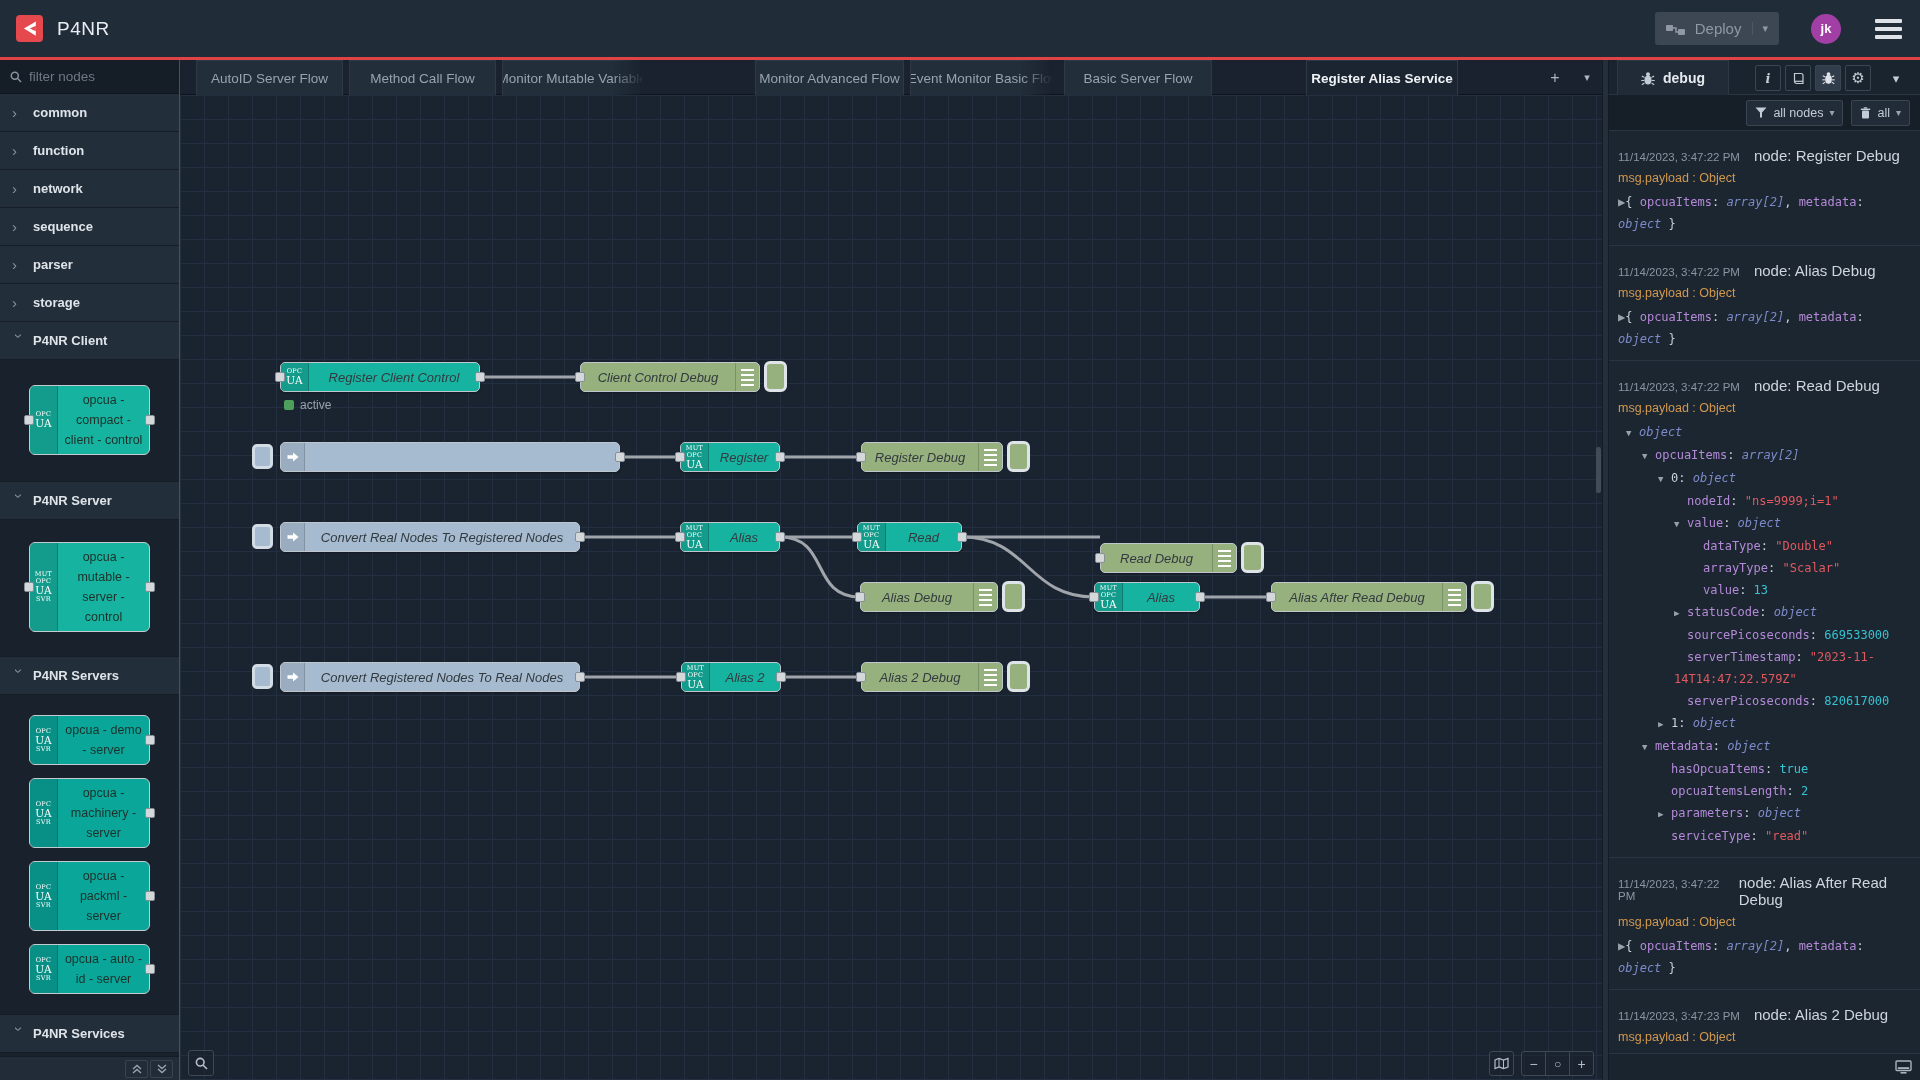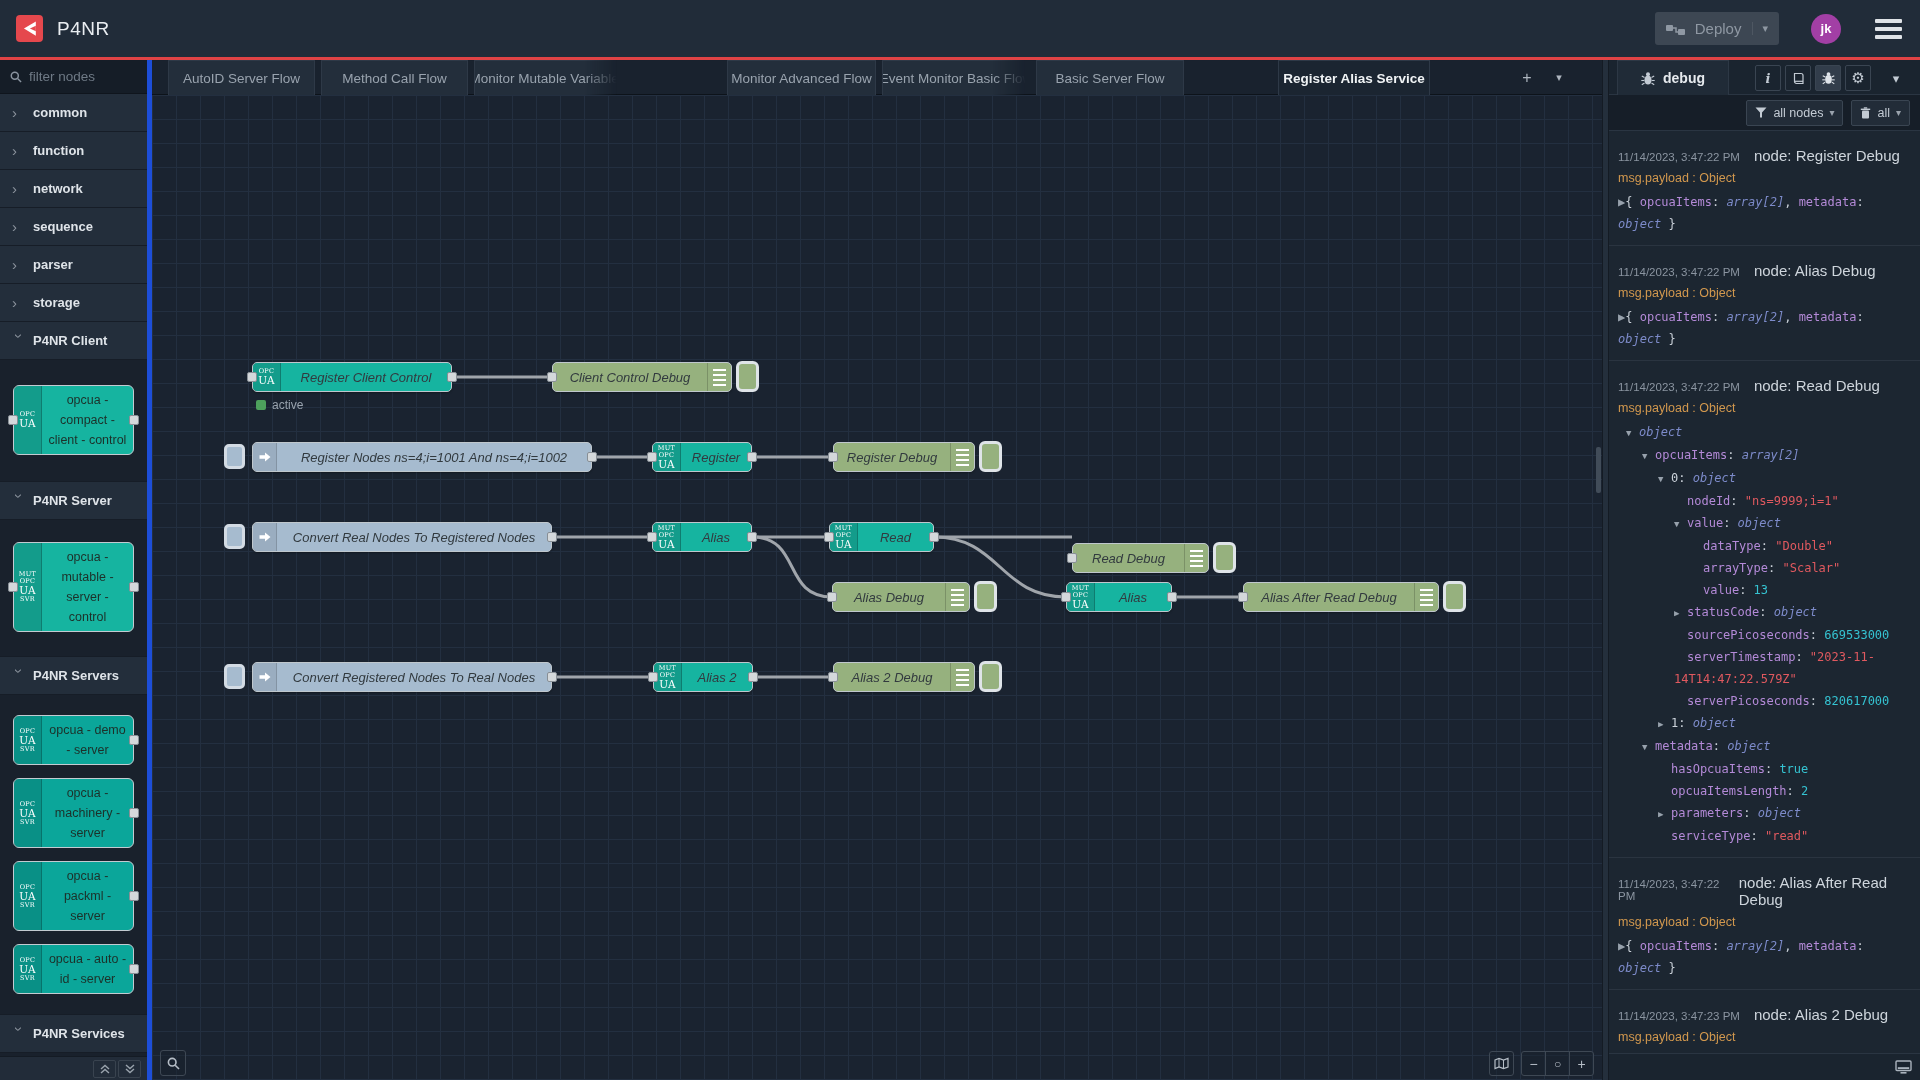--- a/index.html
+++ b/index.html
@@ -16,21 +16,21 @@
   #deploy-btn .dep-label { margin-left:9px; }
   #deploy-btn .dep-caret { border-left:1px solid rgba(255,255,255,.09); margin-left:11px; padding-left:9px; font-size:11px; color:#8f98a3; }
   #avatar { width:30px; height:30px; border-radius:50%; background:#a23fa5; color:#fff; font-size:13px; display:flex; align-items:center; justify-content:center; font-weight:bold; }
   #hamburger { display:flex; flex-direction:column; gap:4px; cursor:pointer; padding:2px; }
   #hamburger div { width:27px; height:4px; background:#dfe3e7; border-radius:1px; }
 
   
   #main { flex:1; display:flex; min-height:0; }
 
   
-  #palette { width:152px; background:#1d2733; border-right:5px solid #1d4ed8; display:flex; flex-direction:column; flex:0 0 auto; }
+  #palette { width:180px; background:#1d2733; border-right:1px solid #1d4ed8; display:flex; flex-direction:column; flex:0 0 auto; }
   #palette-filter { height:34px; background:#151d27; border-bottom:1px solid #0f151d; display:flex; align-items:center; padding:0 10px; gap:7px; flex:0 0 auto; }
   #palette-filter input { background:transparent; border:none; outline:none; color:#aab4bf; font-size:13.5px; width:130px; font-family:"Liberation Sans",sans-serif; }
   #palette-filter input::placeholder { color:#6f7a86; }
   #palette-categories { flex:1; overflow:hidden; }
   .cat-header { height:38px; background:#232e3b; border-bottom:1px solid #161d27; display:flex; align-items:center; padding-left:12px; cursor:pointer; }
   .cat-chevron { color:#8b939d; font-size:15px; width:21px; display:inline-block; }
   .cat-label { color:#dfe4e9; font-weight:bold; font-size:13px; }
   .cat-content { background:#19212c; border-bottom:1px solid #161d27; }
   .pnode { width:121px; margin:0 auto; border:1px solid #c3cbd1; border-radius:6px; display:flex; position:relative; cursor:grab; }
   .pnode .plabel { flex:1; text-align:center; font-size:12.5px; color:#1d3029; padding:4px 2px; line-height:20px; display:flex; flex-direction:column; justify-content:center; }
@@ -343,21 +343,20 @@
               <div class="dbg-toggle" style="background: rgb(150, 177, 126);"></div>
               <div class="port in"></div>
             </div>
             <div class="fnode" style="left: 100px; top: 347px; width: 340px; background: rgb(166, 187, 207);">
               <div class="inject-btn"></div>
               <div class="icon-cell left">
                 <svg width="14" height="14" viewBox="0 0 14 14">
                   <path d="M1.5 5.2 h5.5 v-2.8 l5.5 4.6 -5.5 4.6 v-2.8 h-5.5 z" fill="#fff"></path>
                 </svg>
               </div>
-              <div class="nlabel">Register Nodes ns=4;i=1001 And ns=4;i=1002</div>
               <div class="port out"></div>
             </div>
             <div class="fnode" style="left: 500px; top: 347px; width: 100px; background: rgb(22, 180, 160);">
               <div class="badge">
                 <span>MUT</span>
                 <span>OPC</span>
                 <span class="big">UA</span>
               </div>
               <div class="nlabel">Register</div>
               <div class="port in"></div>

